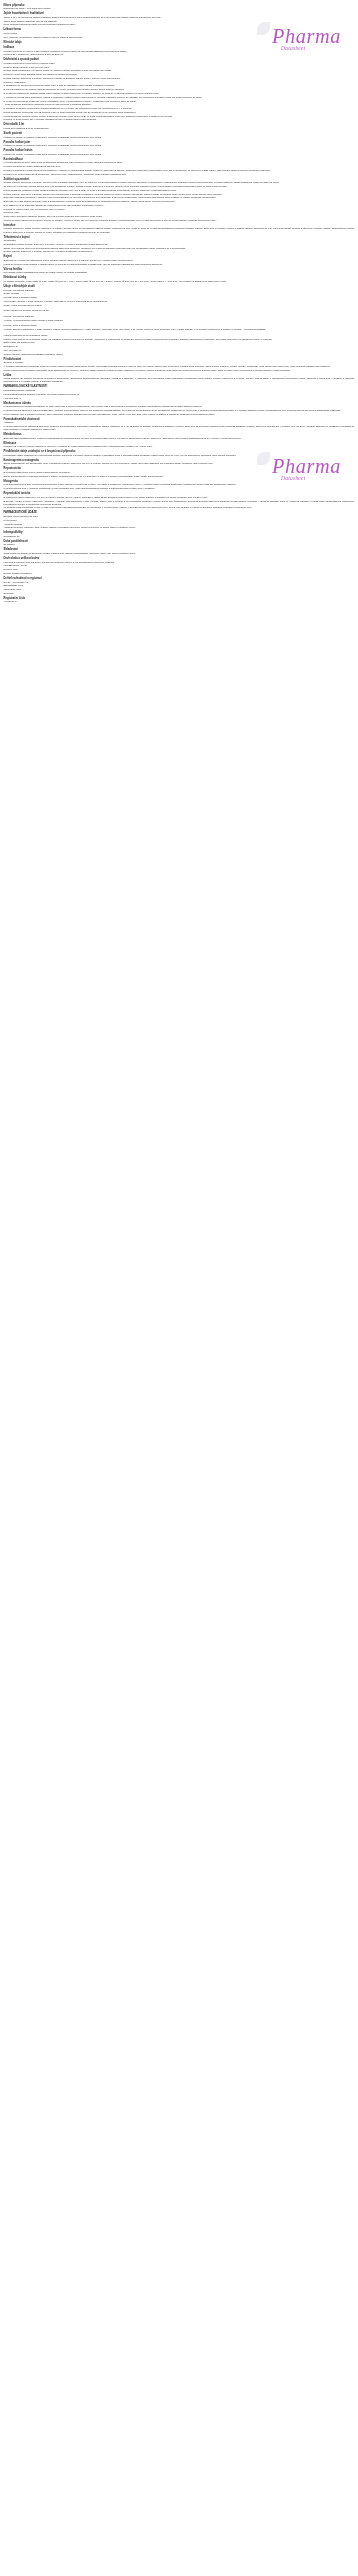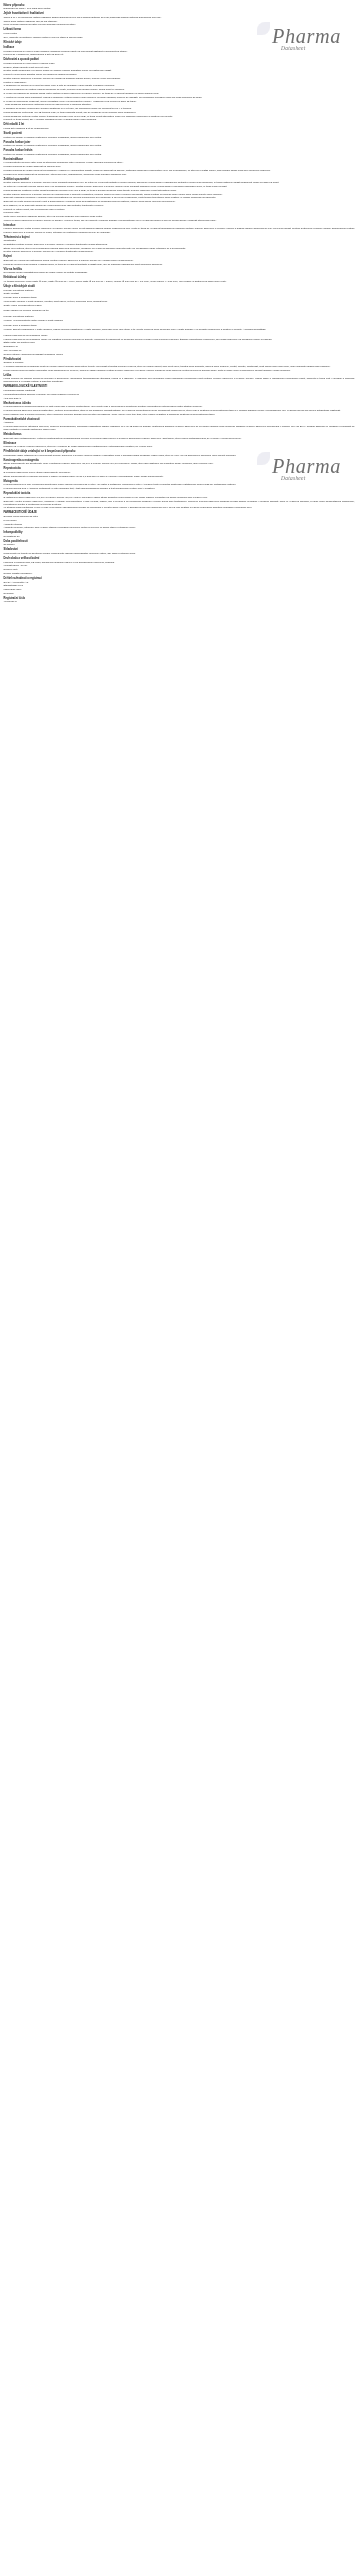--- a/index.html
+++ b/index.html
@@ -31,21 +31,21 @@
   p {
     margin: 0 0 0.7px 0;
     text-align: justify;
   }
   .blank { height: 1.9px; }
   
   .wm {
     position: absolute;
     z-index: 1;
     pointer-events: none;
-    color: #404040;
+    color: #a21caf;
     opacity: 0.75;
     font-family: "Liberation Serif", serif;
     font-style: italic;
   }
   .wm-big {
     font-size: 20.3px;
     letter-spacing: 0.6px;
   }
   .wm-small {
     font-size: 5.4px;

